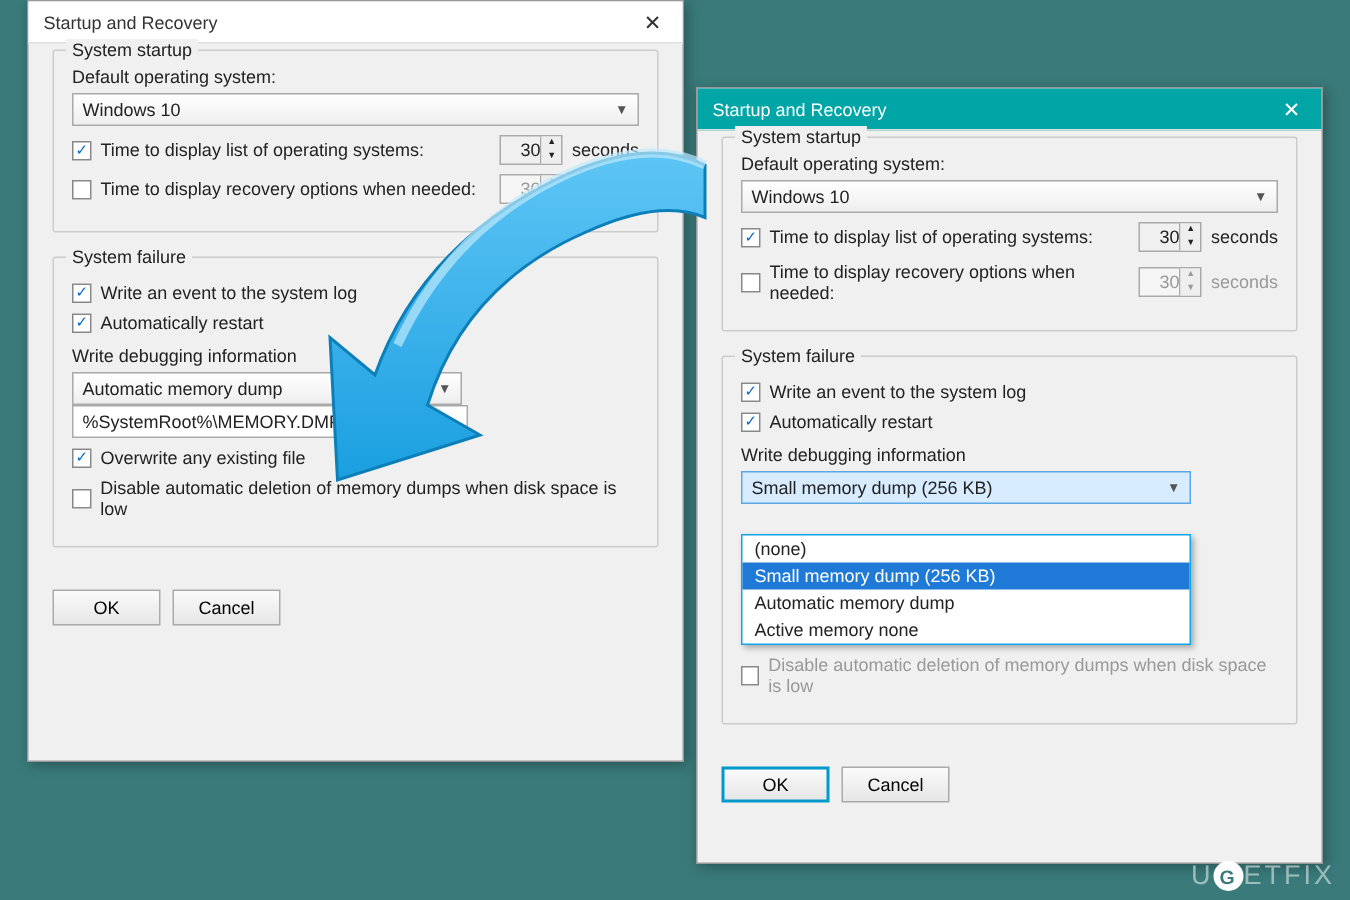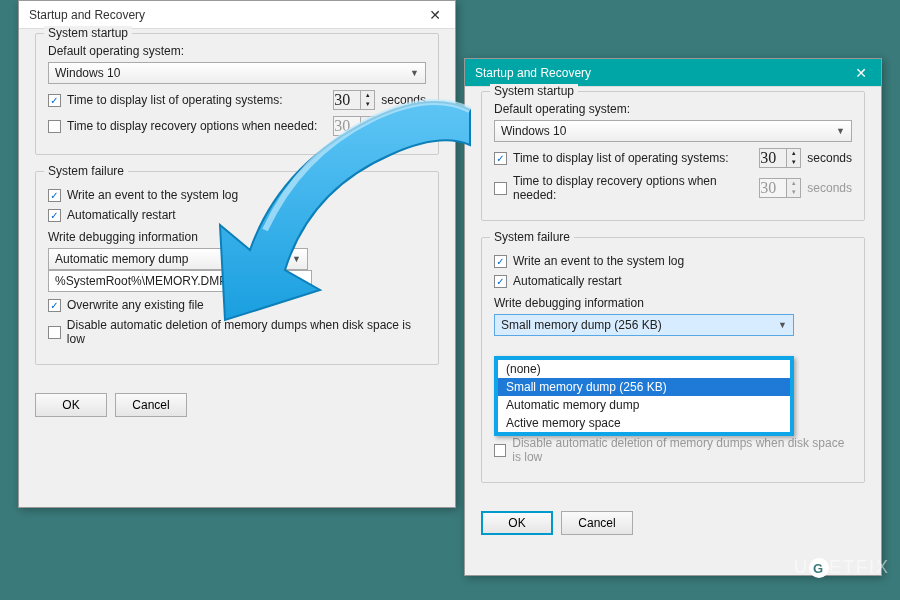--- a/index.html
+++ b/index.html
@@ -15,33 +15,33 @@
   .body { padding: 4px 16px; font-size: 12px; color: #222; }
   .groupbox { border: 1px solid #ccc; padding: 10px 12px 12px 12px; margin-bottom: 16px; position: relative; border-radius: 2px; }
   .groupbox .legend { position: absolute; top: -8px; left: 8px; background: #f0f0f0; padding: 0 4px; font-size: 12px; }
   .row { display: flex; align-items: center; margin: 6px 0; gap: 6px; }
   .label { font-size: 12px; margin-bottom: 4px; }
   .select { width: 100%; height: 22px; border: 1px solid #aaa; background: linear-gradient(#fff,#eee); padding: 0 6px; font-size: 12px; position: relative; display: flex; align-items: center; justify-content: space-between; gap: 20px; }
   .select.highlight { background: #d8ecff; border-color: #5aa7e6; }
   .chev { font-size: 9px; color: #555; }
   .checkbox { width: 13px; height: 13px; border: 1px solid #888; background: #fff; display: inline-flex; align-items: center; justify-content: center; font-size: 10px; color: #0066cc; }
   .spinner { display: flex; border: 1px solid #aaa; height: 20px; width: 42px; }
-  .spinner .val { flex: 1; text-align: left; font-size: 16px; line-height: 18px; font-family: Liberation Serif, serif; }
+  .spinner .val { flex: 1; text-align: right; font-size: 12px; line-height: 18px; }
   .spinner .btns { width: 14px; display: flex; flex-direction: column; border-left: 1px solid #aaa; }
   .spinner .btns div { flex: 1; font-size: 6px; text-align: center; line-height: 8px; background: #eee; }
   .spinner.disabled { background: #f5f5f5; color: #999; }
   .input { width: 264px; height: 22px; border: 1px solid #aaa; background: #fff; padding: 0 6px; font-size: 12px; display: flex; align-items: center; }
   .btnrow { display: flex; justify-content: flex-start; gap: 8px; padding: 8px 16px; }
   .btn { min-width: 72px; height: 24px; border: 1px solid #aaa; background: linear-gradient(#fafafa,#e6e6e6); font-size: 12px; display: inline-flex; align-items: center; justify-content: center; }
   .btn.primary { border: 2px solid #0099cc; }
-  .dropdown-open { position: absolute; border: 4px solid #0ea5e9; background: #fff; font-size: 12px; z-index: 10; box-shadow: 2px 2px 4px rgba(0,0,0,0.3); }
+  .dropdown-open { position: absolute; border: 1px solid #0ea5e9; background: #fff; font-size: 12px; z-index: 10; box-shadow: 2px 2px 4px rgba(0,0,0,0.3); }
   .dropdown-open .opt { padding: 2px 8px; }
   .dropdown-open .opt.sel { background: #1e7ad6; color: #fff; }
   .arrow-svg { position: absolute; left: 170px; top: 90px; width: 320px; height: 260px; z-index: 20; pointer-events: none; }
-  .watermark { position: absolute; right: 10px; bottom: 22px; color: rgba(255,255,255,0.5); font-size: 18px; font-weight: 300; letter-spacing: 2px; }
+  .watermark { position: absolute; right: 10px; bottom: 6px; color: rgba(255,255,255,0.5); font-size: 18px; font-weight: 300; letter-spacing: 2px; }
   .watermark .g { font-weight: bold; background: #fff; color: #3a7a7a; border-radius: 50%; width: 20px; height: 20px; display: inline-flex; align-items: center; justify-content: center; font-size: 13px; }
   .disabled-text { color: #999; }
 </style>
 </head>
 <body>
 
 <div class="dialog dialog-1">
   <div class="titlebar light">
     <span class="title">Startup and Recovery</span>
     <span class="close">✕</span>
@@ -165,21 +165,21 @@
       </div>
       <div class="label" style="margin-top:8px">Write debugging information</div>
       <div class="select highlight" style="width:300px">
         <span>Small memory dump (256 KB)</span>
         <span class="chev">▼</span>
       </div>
       <div class="dropdown-open" id="dd" style="left:12px; top:118px; width:300px;">
           <div class="opt">(none)</div>
           <div class="opt sel">Small memory dump (256 KB)</div>
           <div class="opt">Automatic memory dump</div>
-          <div class="opt">Active memory space</div>
+          <div class="opt">Active memory none</div>
         </div>
       <div class="row" style="margin-top:100px">
         <span class="checkbox disabled-text"></span>
         <span class="disabled-text">Disable automatic deletion of memory dumps when disk space is low</span>
       </div>
     </div>
   </div>
   <div class="btnrow">
     <div class="btn primary">OK</div>
     <div class="btn">Cancel</div>

